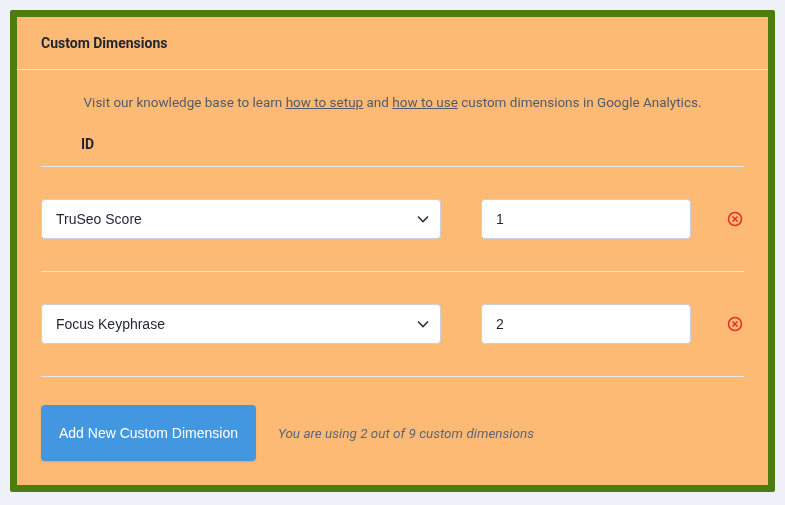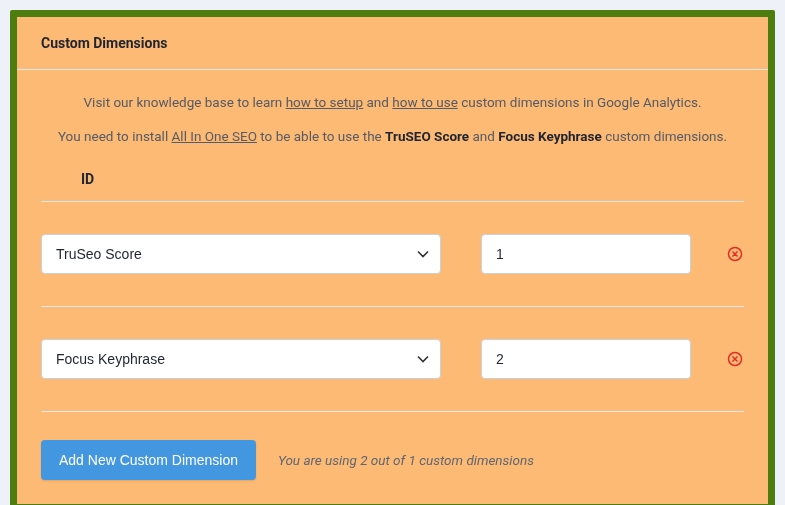--- a/index.html
+++ b/index.html
@@ -139,21 +139,21 @@
       display: flex;
       align-items: center;
       padding-top: 28px;
     }
     .add-button {
       background: #4297e0;
       color: #fff;
       border: none;
       border-radius: 4px;
       padding: 0 18px;
-      height: 40px;
+      height: 56px;
       font-size: 14px;
       cursor: pointer;
       box-shadow: 0 1px 2px rgba(0,0,0,0.12);
     }
     .usage-text {
       margin-left: 22px;
       font-size: 13.5px;
       font-style: italic;
       color: #5f6672;
     }
@@ -164,23 +164,20 @@
 <div class="panel">
   <div class="panel-header">
     <div class="panel-title">Custom Dimensions</div>
   </div>
   <div class="panel-body">
 
     <p class="intro">
       <span>Visit our knowledge base to learn </span><a>how to setup</a><span> and </span><a>how to use</a><span> custom dimensions in Google Analytics.</span>
     </p>
 
-    <p class="intro">
-      <span>You need to install </span><a>All In One SEO</a><span> to be able to use the </span><strong>TruSEO Score</strong><span> and </span><strong>Focus Keyphrase</strong><span> custom dimensions.</span>
-    </p>
 
     <div class="table-head">
       <div class="col-id">ID</div>
     </div>
 
     <div class="row">
       <div class="select-wrap">
         <button class="select">TruSeo Score</button>
         <span class="chevron">
           <svg viewBox="0 0 12 12">
@@ -218,17 +215,17 @@
                 <circle cx="8" cy="8" r="6.5" fill="none" stroke="#e52d27" stroke-width="1.5"></circle>
                 <path d="M5.5 5.5 L10.5 10.5 M10.5 5.5 L5.5 10.5" stroke="#e52d27" stroke-width="1.5"></path>
               </svg>
           </span>
         </button>
       </div>
     </div>
 
     <div class="footer-row">
       <button class="add-button">Add New Custom Dimension</button>
-      <span class="usage-text">You are using 2 out of 1 custom dimensions</span>
+      <span class="usage-text">You are using 2 out of 9 custom dimensions</span>
     </div>
 
   </div>
 </div>
 
 </body></html>

